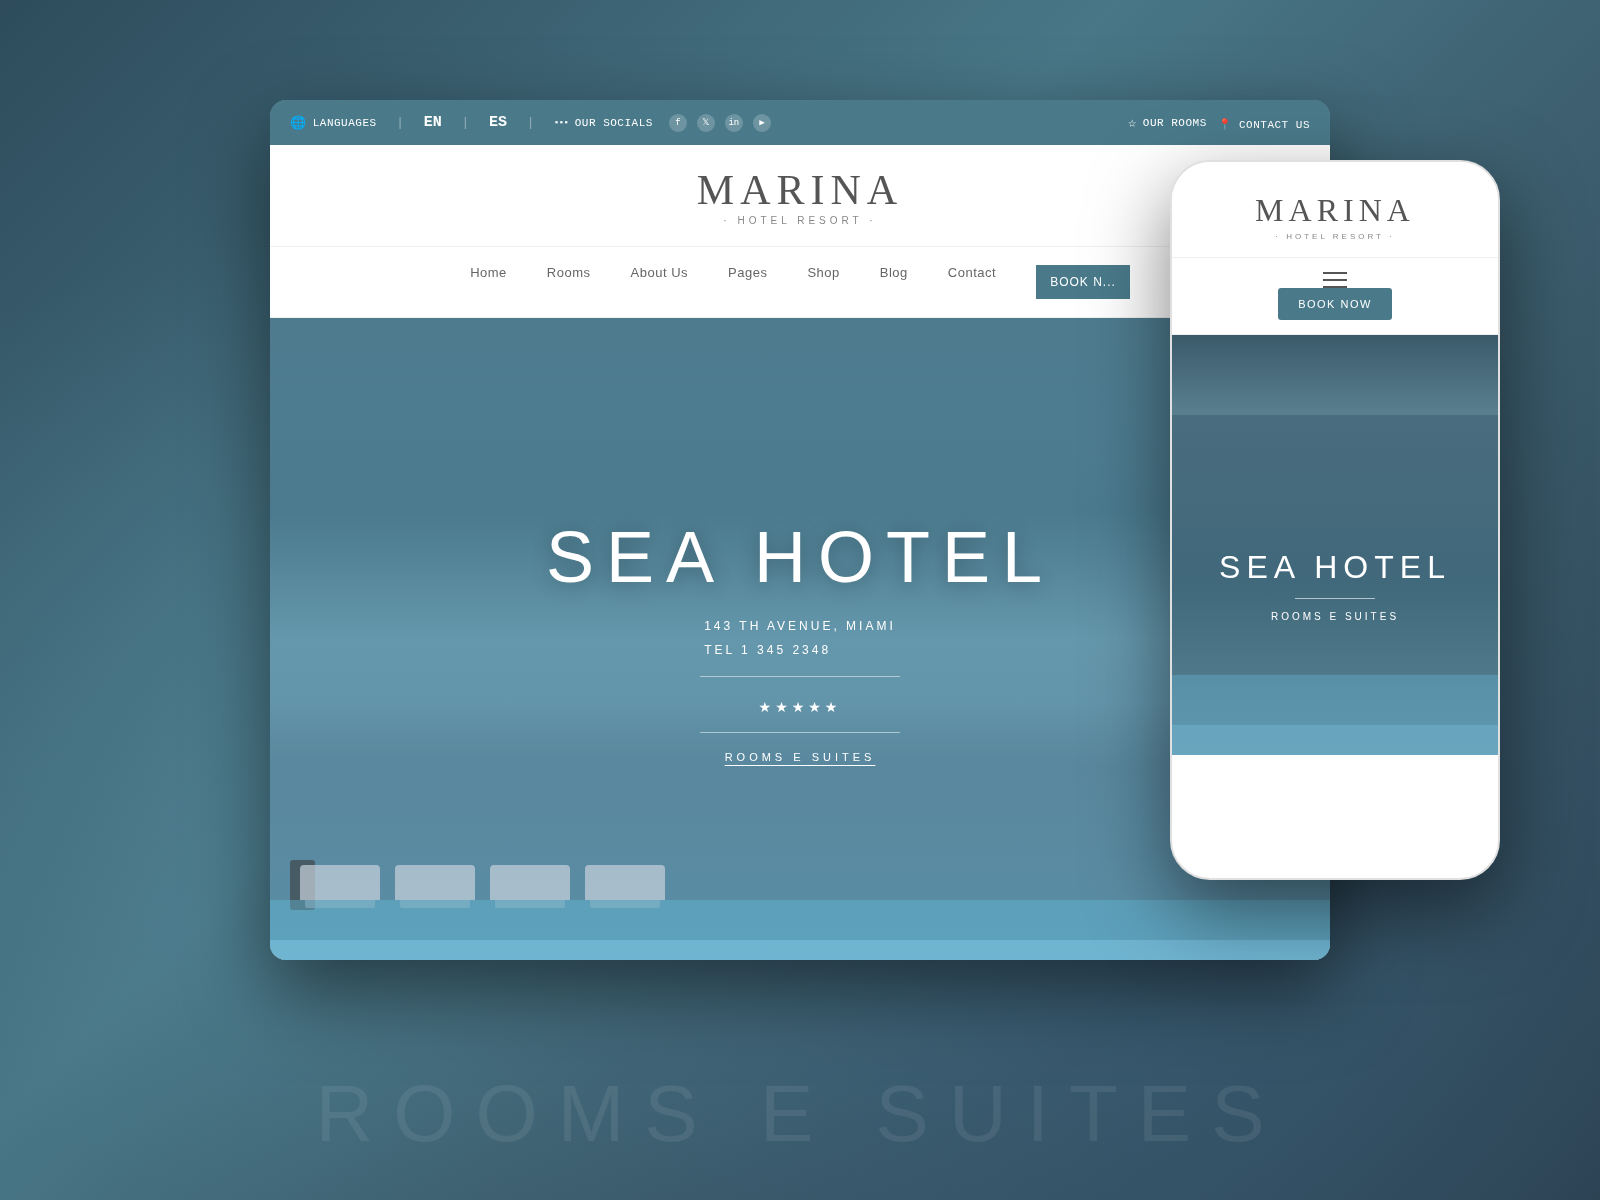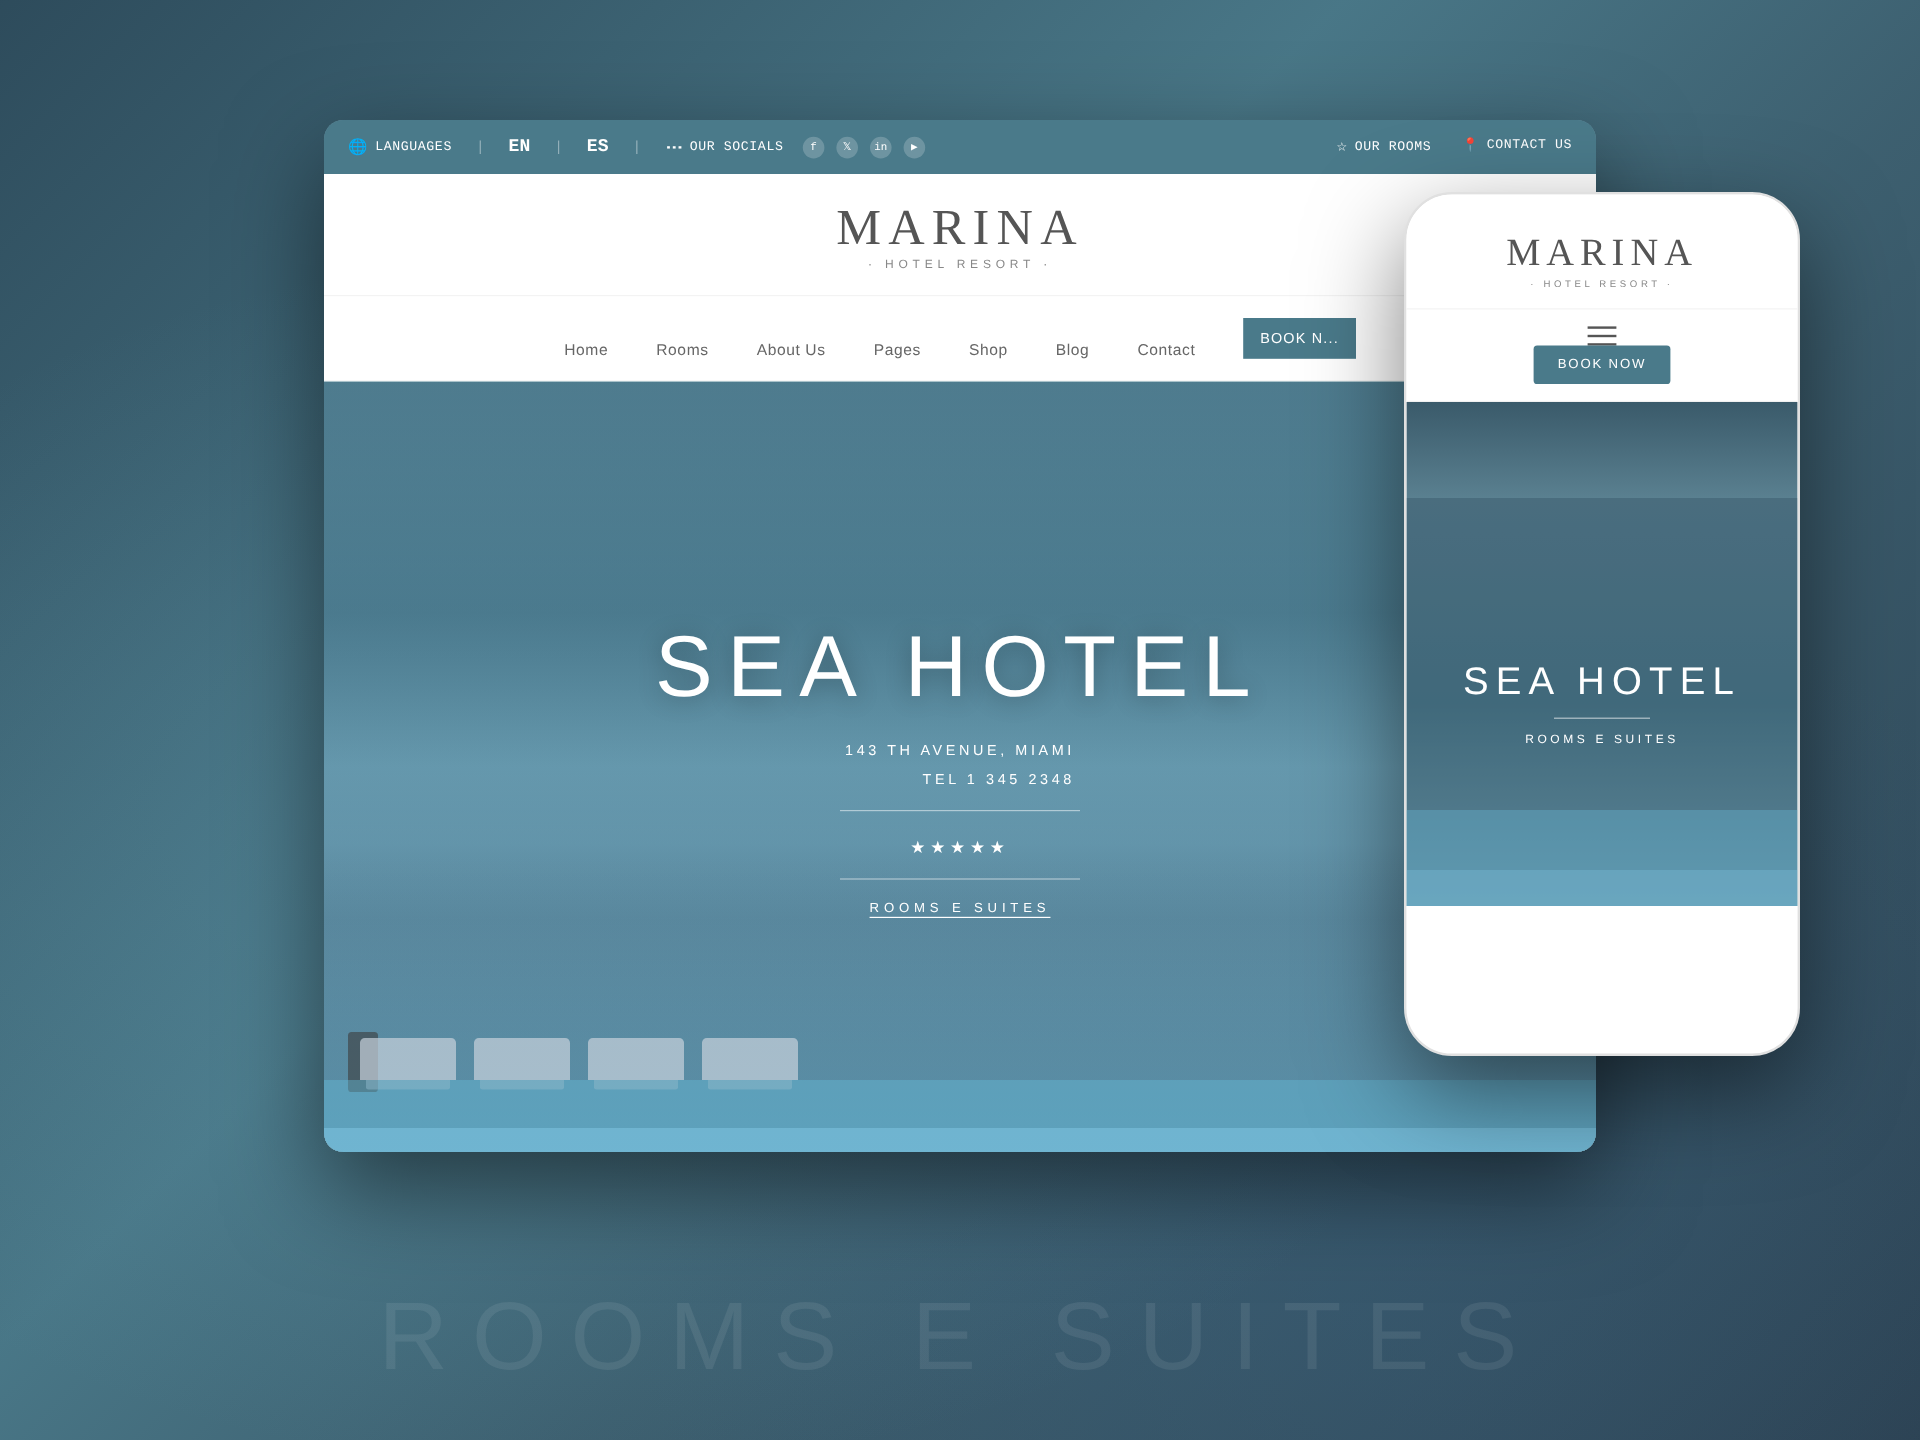--- a/index.html
+++ b/index.html
@@ -69,22 +69,22 @@
     }
 
     .top-bar-left {
       display: flex;
       align-items: center;
       gap: 16px;
     }
 
     .top-bar-right {
       display: flex;
-      align-items: flex-start;
-      gap: 26px;
+      align-items: flex-end;
+      gap: 12px;
     }
 
     .top-bar-item {
       display: flex;
       align-items: center;
       gap: 6px;
       cursor: pointer;
       letter-spacing: 0.5px;
       font-size: 11px;
     }
@@ -148,21 +148,21 @@
       letter-spacing: 4px;
       color: #888;
       margin-top: 4px;
       font-family: Arial, sans-serif;
     }
 
     
     .site-nav {
       background: white;
       display: flex;
-      align-items: flex-end;
+      align-items: flex-start;
       justify-content: center;
       padding: 18px 40px;
       gap: 40px;
       border-bottom: 1px solid #f0f0f0;
     }
 
     .nav-item {
       font-size: 13px;
       color: #666;
       cursor: pointer;
@@ -286,21 +286,21 @@
       color: white;
       text-align: center;
       font-family: Arial, sans-serif;
       text-shadow: 0 2px 20px rgba(0,0,0,0.3);
     }
 
     .hero-address {
       position: relative;
       z-index: 10;
       color: white;
-      text-align: right;
+      text-align: left;
       font-size: 12px;
       letter-spacing: 3px;
       margin-top: 16px;
       font-family: Arial, sans-serif;
       line-height: 2;
     }
 
     .hero-divider {
       position: relative;
       z-index: 10;

